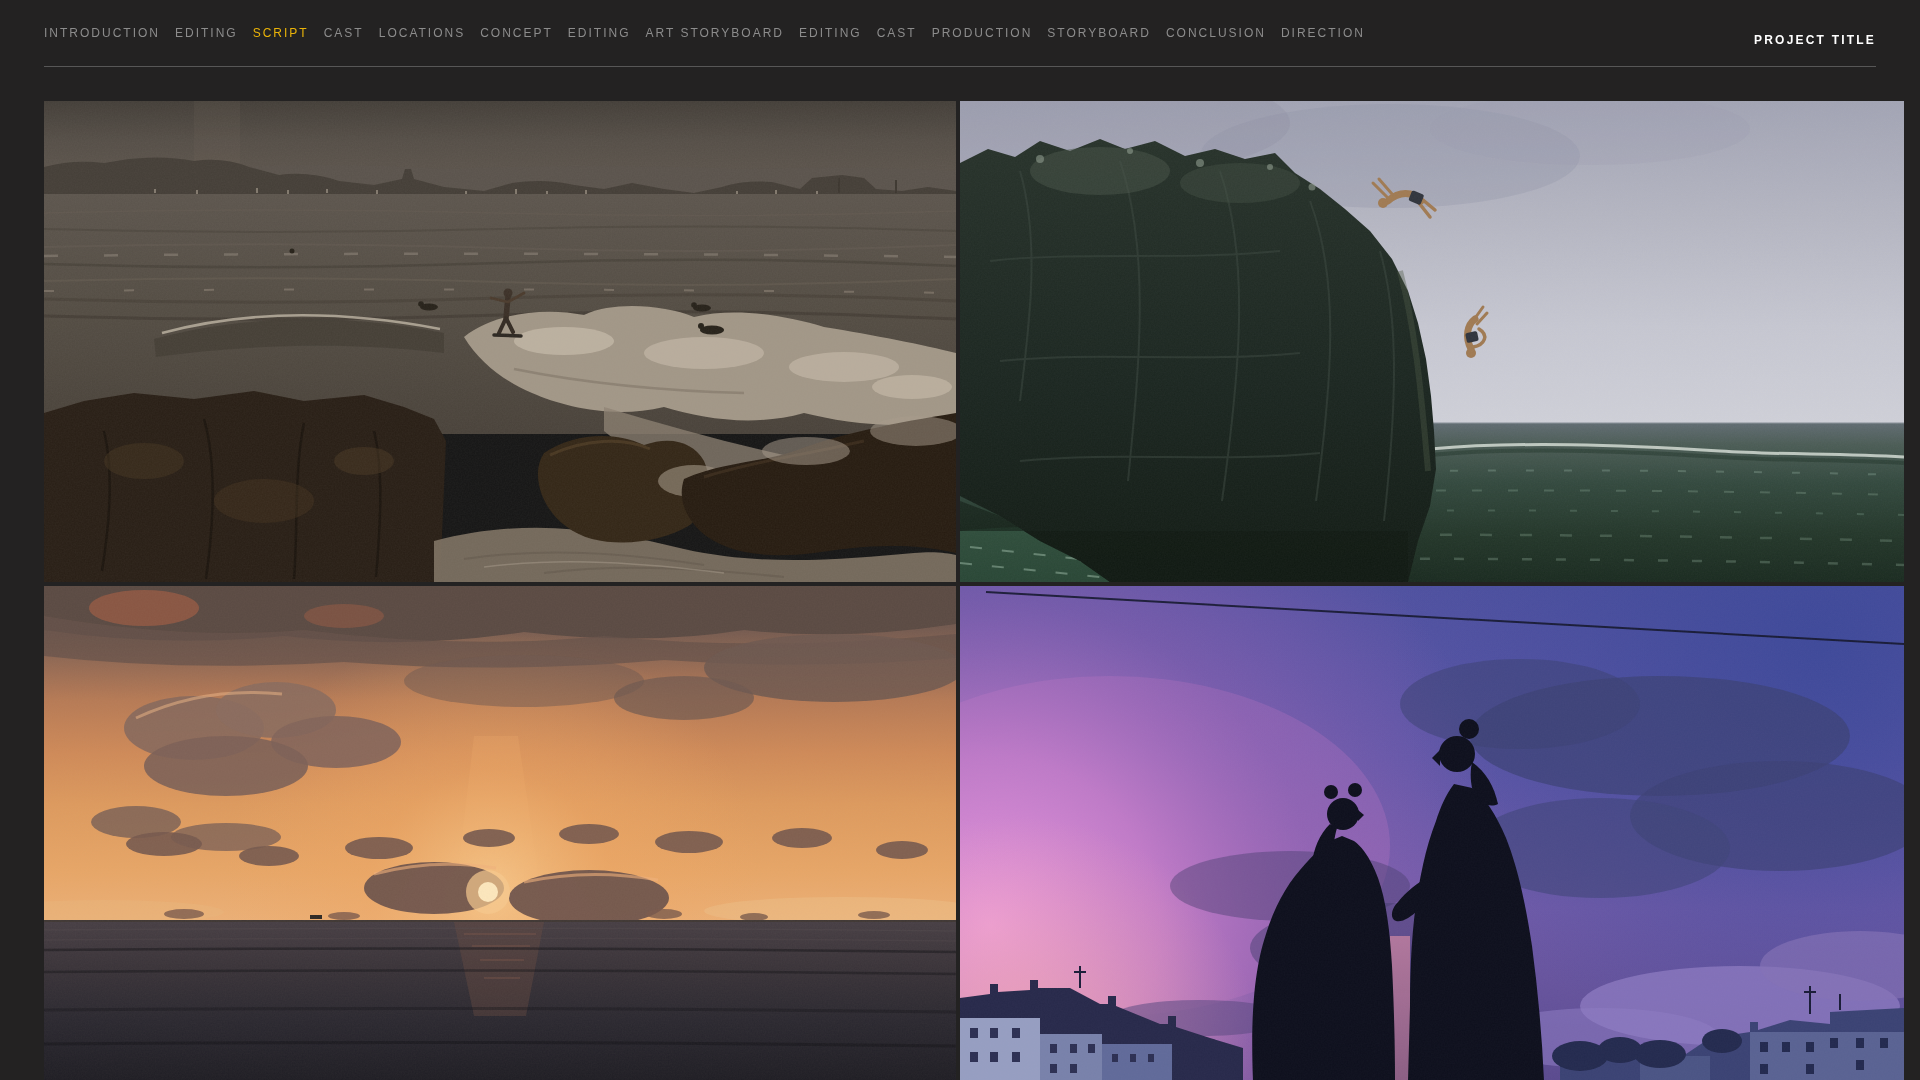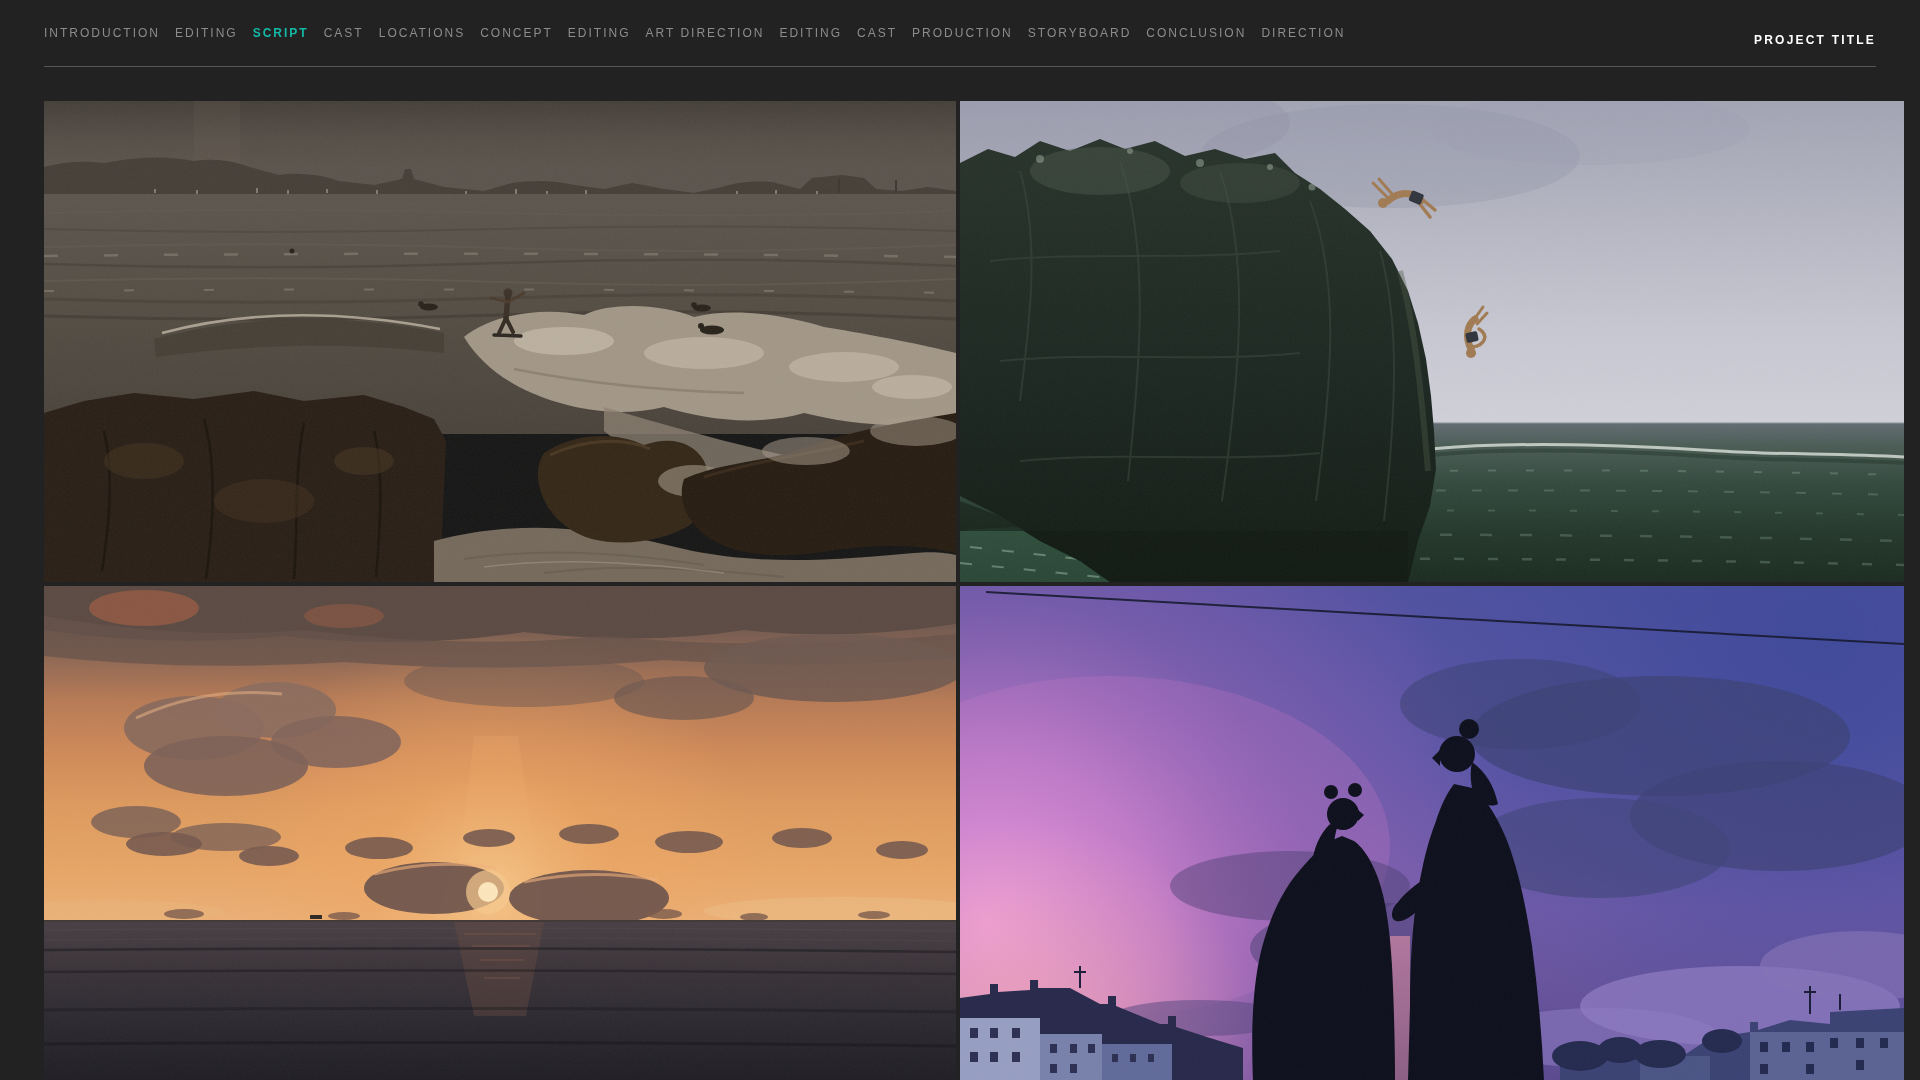--- a/index.html
+++ b/index.html
@@ -1,41 +1,41 @@
 <!DOCTYPE html>
 <html><head>
 <meta charset="utf-8">
 <style>
   html,body{margin:0;padding:0;background:#232222;}
   .page{position:relative;width:1920px;height:1080px;background:#232222;overflow:hidden;
         font-family:"Liberation Sans",sans-serif;-webkit-font-smoothing:antialiased;}
   header{display:flex;align-items:center;margin:0 44px;height:66px;border-bottom:1px solid #575757;}
   .nav-items{display:flex;align-items:center;gap:15px;}
   .nav-item{font-size:12px;letter-spacing:2px;color:#8c8c8c;text-decoration:none;white-space:nowrap;cursor:pointer;}
-  .nav-item.active{color:#14b8a6;font-weight:700;}
+  .nav-item.active{color:#eab308;font-weight:400;}
   .project-title{margin-left:auto;font-size:12px;letter-spacing:2.2px;color:#ffffff;font-weight:700;cursor:pointer;margin-top:14px;}
   .grid{display:grid;margin:34px 44px 0 44px;grid-template-columns:912px 944px;grid-template-rows:481px 495px;gap:4px;}
   figure.ph{margin:0;position:relative;overflow:hidden;background:#151515;cursor:pointer;}
   figure.ph svg{display:block;width:100%;height:100%;}
 </style>
 </head>
 <body>
 
 <div class="page">
 
   <header>
     <nav class="nav-items">
         <a class="nav-item">INTRODUCTION</a>
         <a class="nav-item">EDITING</a>
         <a class="nav-item active">SCRIPT</a>
         <a class="nav-item">CAST</a>
         <a class="nav-item">LOCATIONS</a>
         <a class="nav-item">CONCEPT</a>
         <a class="nav-item">EDITING</a>
-        <a class="nav-item">ART DIRECTION</a>
+        <a class="nav-item">ART STORYBOARD</a>
         <a class="nav-item">EDITING</a>
         <a class="nav-item">CAST</a>
         <a class="nav-item">PRODUCTION</a>
         <a class="nav-item">STORYBOARD</a>
         <a class="nav-item">CONCLUSION</a>
         <a class="nav-item">DIRECTION</a>
       </nav>
     <div class="project-title">PROJECT TITLE</div>
   </header>
 

